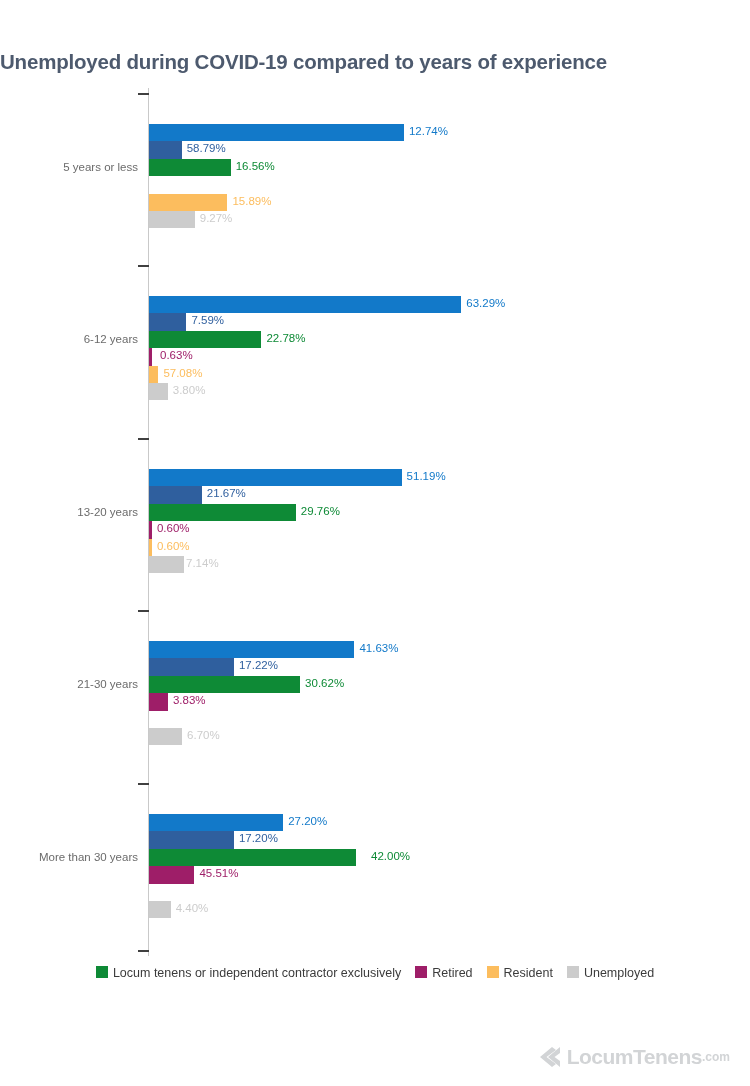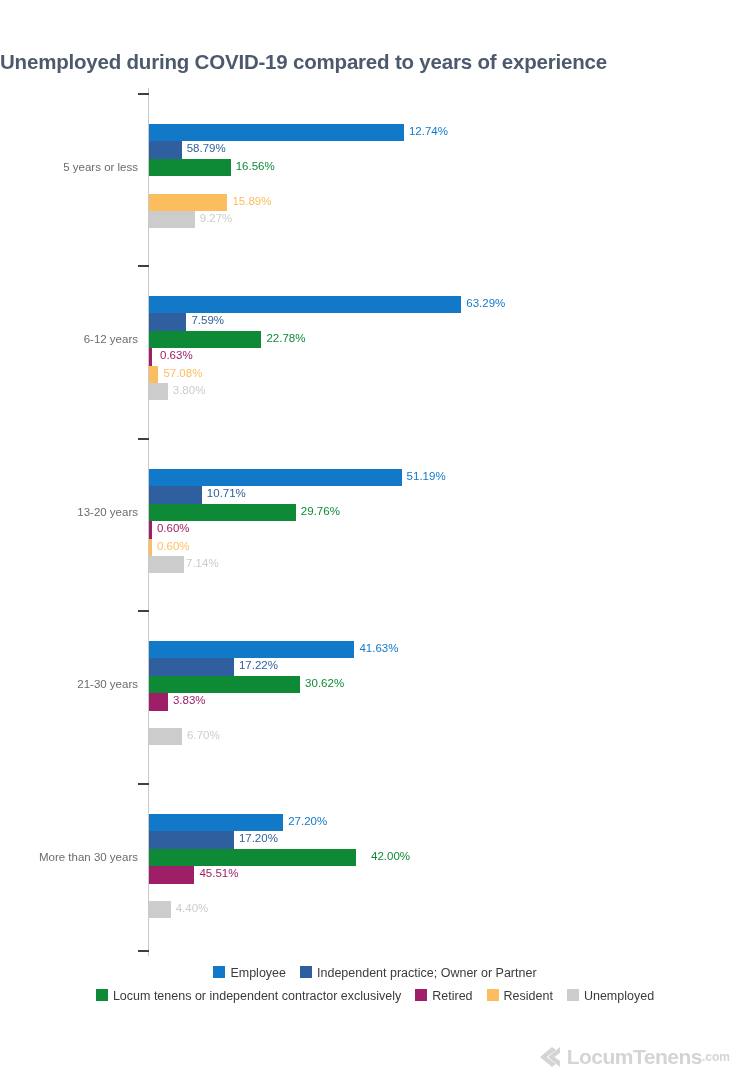--- a/index.html
+++ b/index.html
@@ -186,21 +186,21 @@
       </div>
       <div class="group" style="top: 381px;">
         <div class="group-label" style="top: 36.5px;">13-20 years</div>
         <div class="bars">
           <div class="barrow">
             <div class="bar" title="Employee — 13-20 years: 51.19%" style="width: 252.623px; background: rgb(18, 121, 201);"></div>
             <div class="barval" style="left: 257.623px; color: rgb(18, 121, 201);">51.19%</div>
           </div>
           <div class="barrow">
             <div class="bar" title="Independent practice; Owner or Partner — 13-20 years: 10.71%" style="width: 52.8539px; background: rgb(47, 95, 158);"></div>
-            <div class="barval" style="left: 57.8539px; color: rgb(47, 95, 158);">10.71%</div>
+            <div class="barval" style="left: 57.8539px; color: rgb(47, 95, 158);">21.67%</div>
           </div>
           <div class="barrow">
             <div class="bar" title="Locum tenens or independent contractor exclusively — 13-20 years: 29.76%" style="width: 146.866px; background: rgb(14, 138, 54);"></div>
             <div class="barval" style="left: 151.866px; color: rgb(14, 138, 54);">29.76%</div>
           </div>
           <div class="barrow">
             <div class="bar" title="Retired — 13-20 years: 0.60%" style="width: 2.961px; background: rgb(158, 30, 104);"></div>
             <div class="barval" style="left: 7.961px; color: rgb(158, 30, 104);">0.60%</div>
           </div>
           <div class="barrow">
@@ -262,21 +262,20 @@
           <div class="barrow">
             <div class="bar" title="Unemployed — More than 30 years: 4.40%" style="width: 21.714px; background: rgb(204, 204, 204);"></div>
             <div class="barval" style="left: 26.714px; color: rgb(204, 204, 204);">4.40%</div>
           </div>
         </div>
       </div>
     </div>
 </div>
 
 <div id="legend">
-    <div class="legend-row"><span class="legend-item"><span class="legend-swatch" style="background: rgb(18, 121, 201);"></span><span>Employee</span></span><span class="legend-item"><span class="legend-swatch" style="background: rgb(47, 95, 158);"></span><span>Independent practice; Owner or Partner</span></span></div>
     <div class="legend-row"><span class="legend-item"><span class="legend-swatch" style="background: rgb(14, 138, 54);"></span><span>Locum tenens or independent contractor exclusively</span></span><span class="legend-item"><span class="legend-swatch" style="background: rgb(158, 30, 104);"></span><span>Retired</span></span><span class="legend-item"><span class="legend-swatch" style="background: rgb(252, 189, 94);"></span><span>Resident</span></span><span class="legend-item"><span class="legend-swatch" style="background: rgb(204, 204, 204);"></span><span>Unemployed</span></span></div>
   </div>
 
 <div id="logo">
   <svg id="logo-mark" width="36" height="24" viewBox="0 0 36 24">
     <path d="M4 2 L16 12 L4 22 L0 19 L9.5 12 L0 5 Z" fill="#d2d4d6" transform="translate(16,0) scale(-1,1) translate(-16,0)"></path>
     <path d="M20 2 L32 12 L20 22 L16 19 L25.5 12 L16 5 Z" fill="#d2d4d6" transform="translate(40,0) scale(-1,1) translate(-16,0)"></path>
   </svg>
   <span id="logo-text">LocumTenens</span>
   <span id="logo-tld">.com</span>

